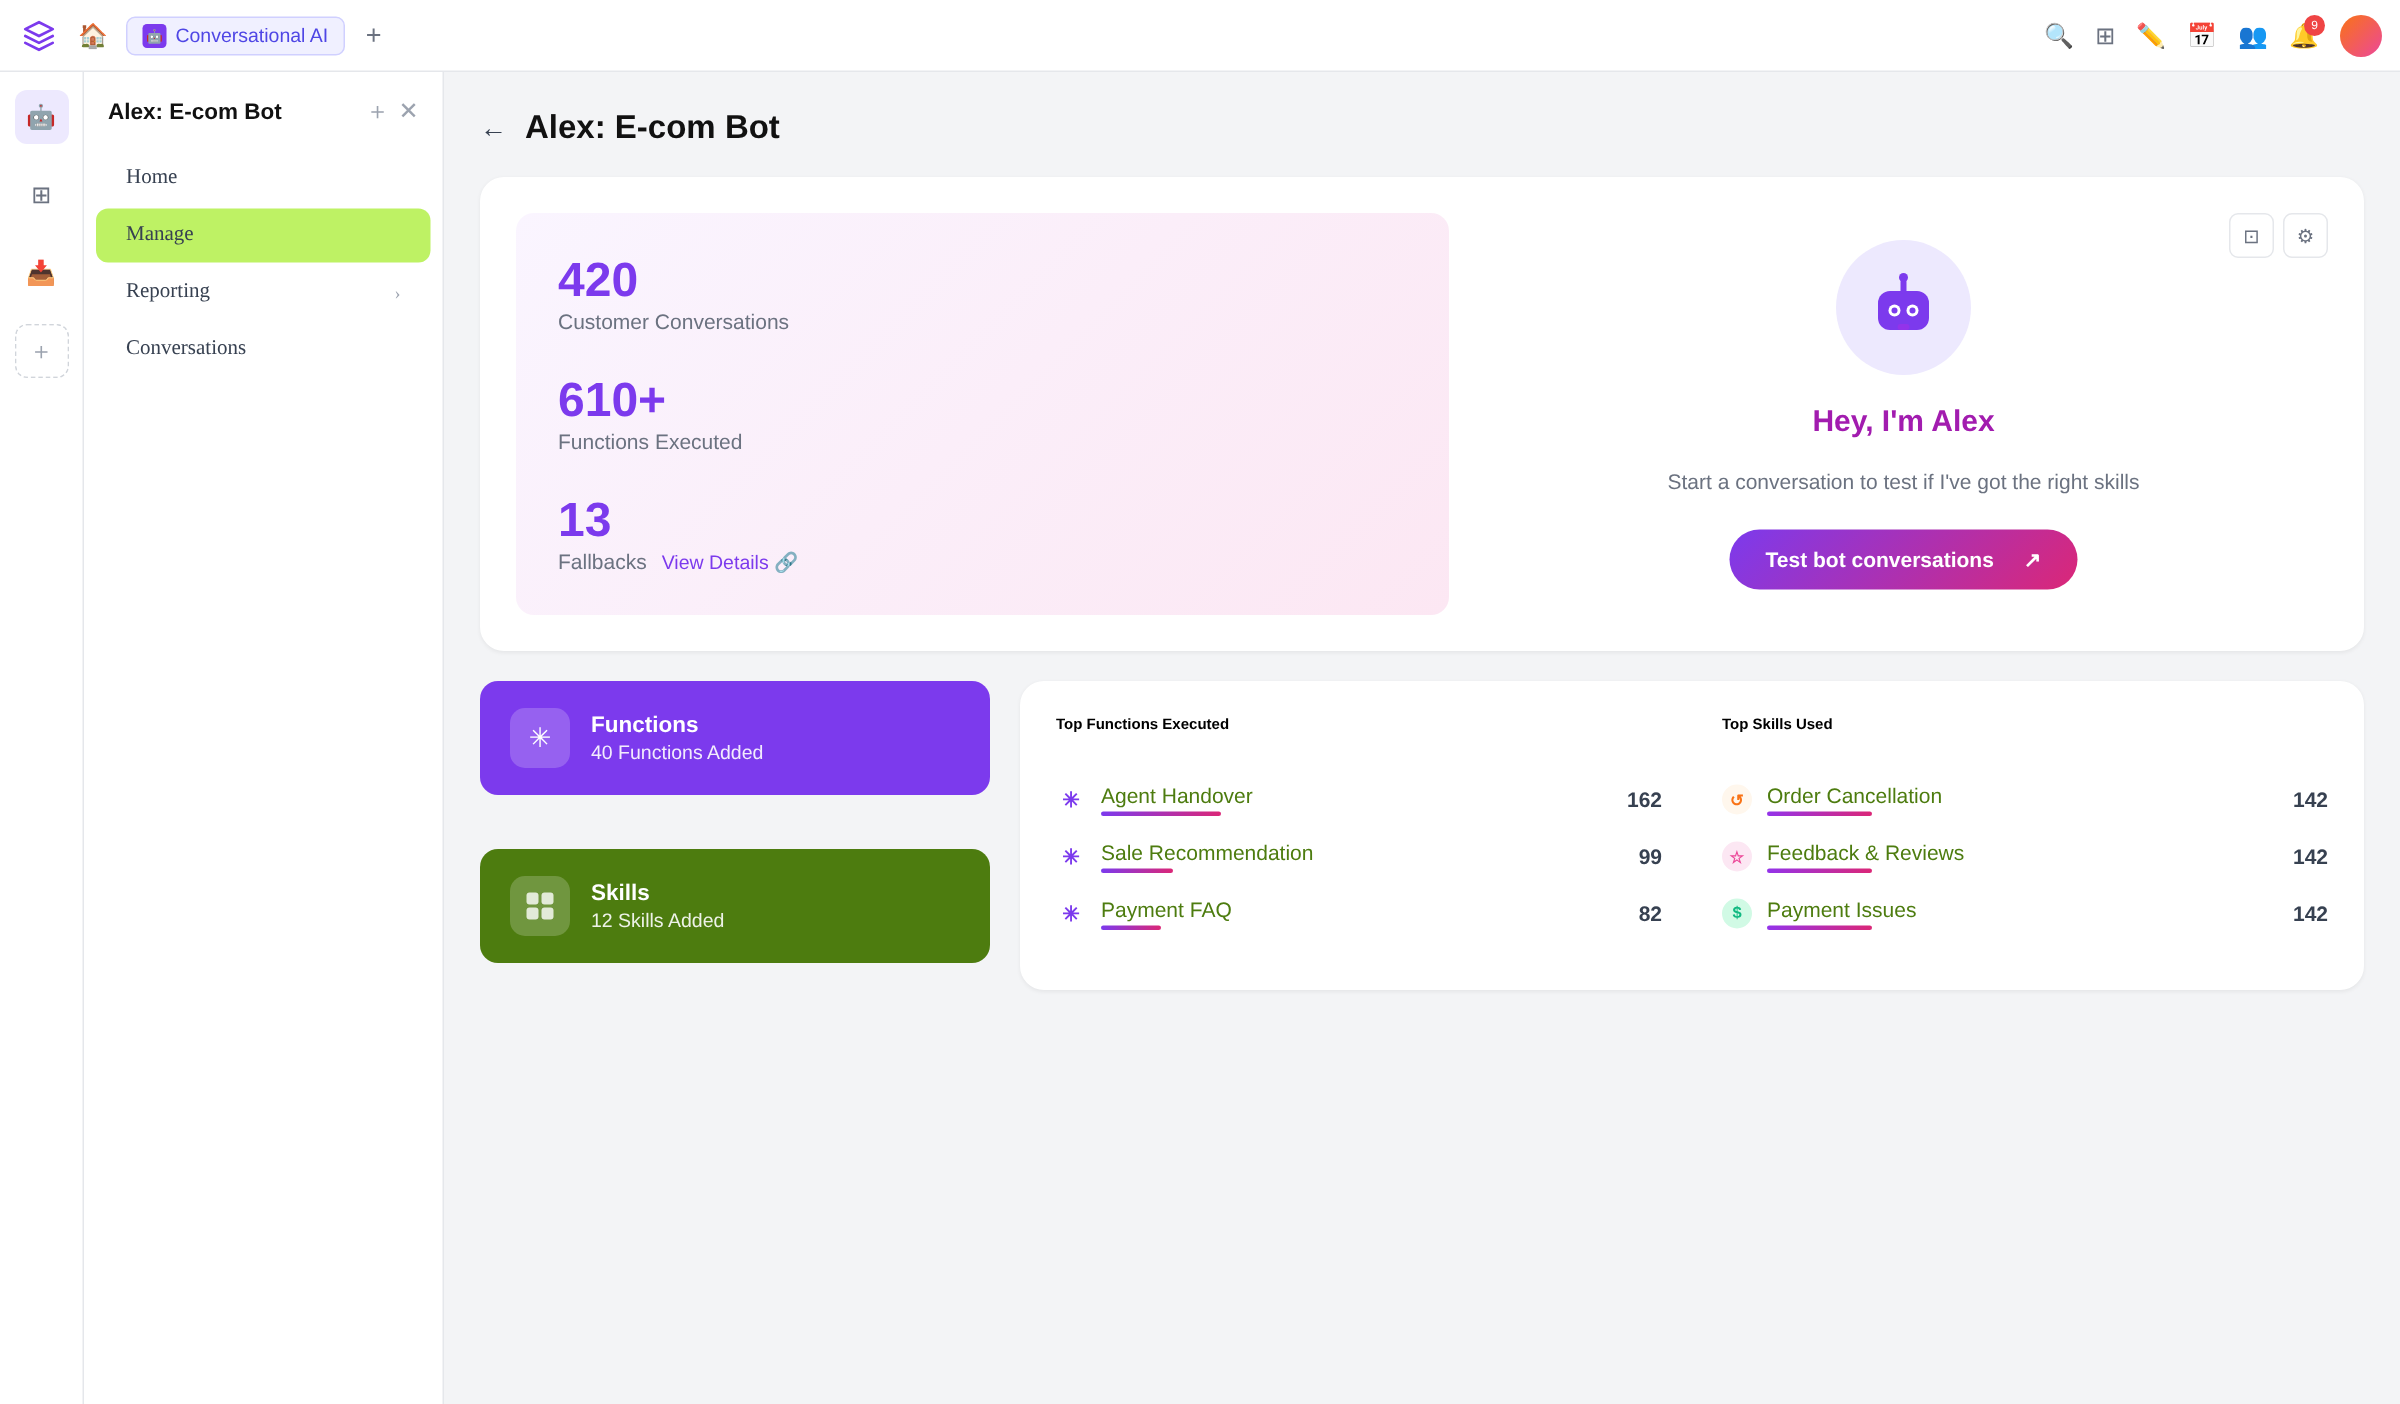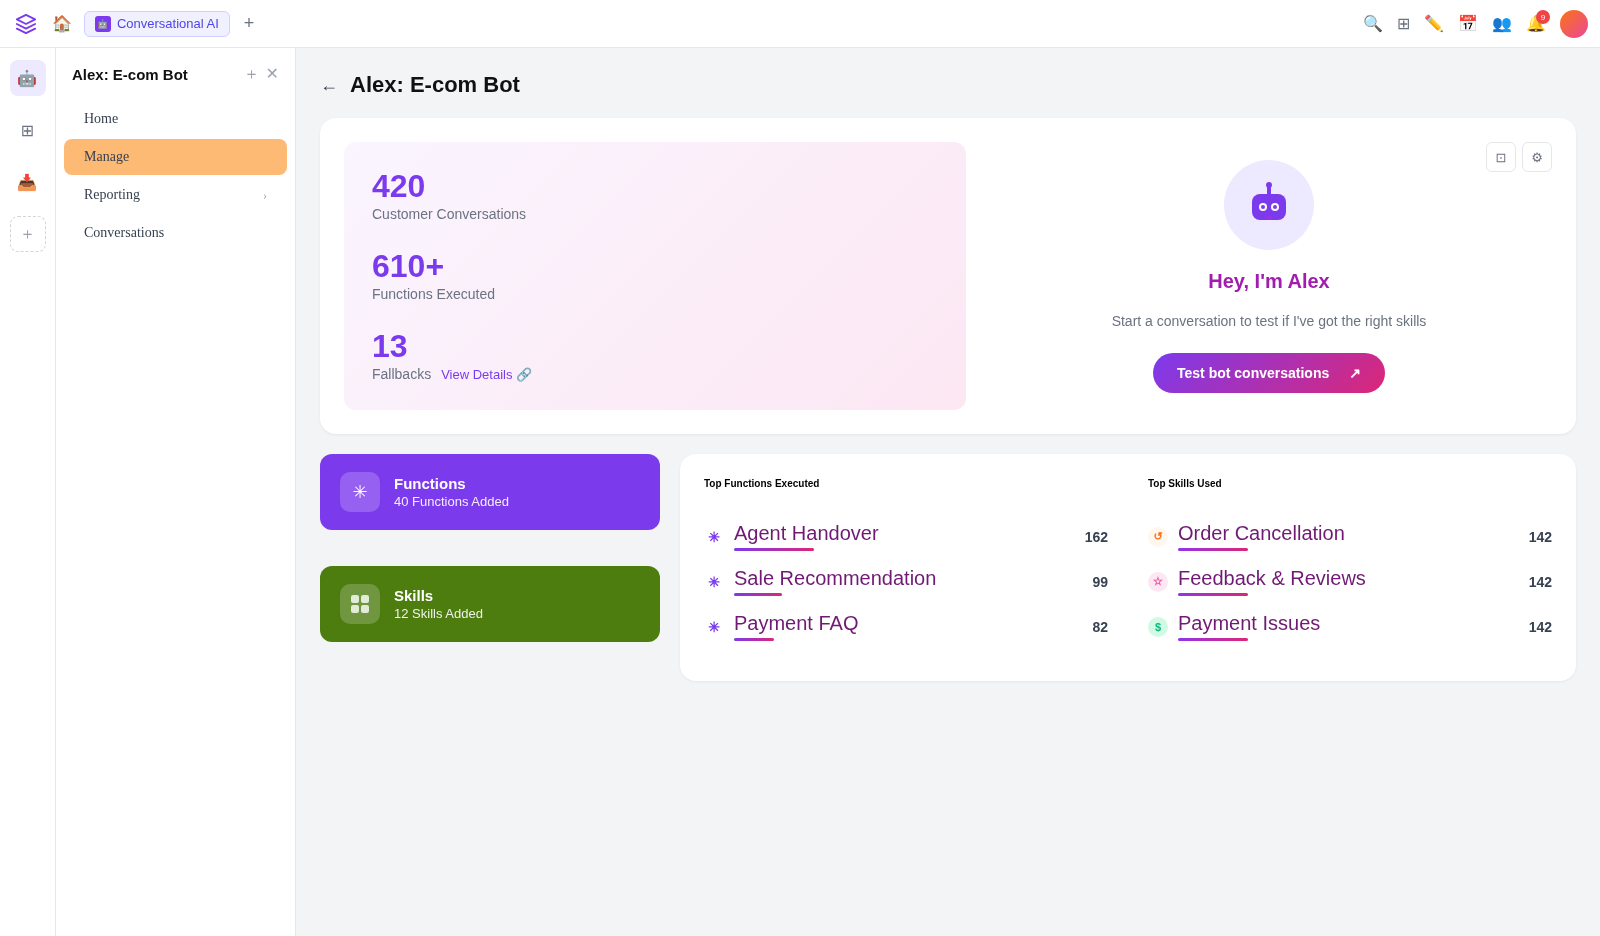--- a/index.html
+++ b/index.html
@@ -30,21 +30,21 @@
     .icon-bar-item.add { border: 1.5px dashed #d1d5db; color: #9ca3af; }
 
     
     .sidebar { width: 240px; background: #fff; border-right: 1px solid #e5e7eb; padding: 16px 0; flex-shrink: 0; }
     .sidebar-header { display: flex; align-items: center; justify-content: space-between; padding: 0 16px 16px; }
     .sidebar-title { font-weight: 700; font-size: 15px; color: #111; }
     .sidebar-header-actions { display: flex; gap: 6px; }
     .sidebar-header-btn { color: #9ca3af; font-size: 16px; cursor: pointer; }
 
     .sidebar-nav-item { display: flex; align-items: center; justify-content: space-between; padding: 10px 20px; font-size: 14px; color: #374151; cursor: pointer; border-radius: 8px; margin: 0 8px 2px; font-family: Liberation Serif, serif; }
-    .sidebar-nav-item.active { background: #fdba74; font-weight: 500; }
+    .sidebar-nav-item.active { background: #bef264; font-weight: 500; }
     .sidebar-chevron { color: #9ca3af; font-size: 12px; }
 
     
     .content { flex: 1; overflow-y: auto; padding: 24px; }
 
     .page-header { display: flex; align-items: center; gap: 12px; margin-bottom: 20px; }
     .back-btn { color: #374151; font-size: 18px; cursor: pointer; }
     .page-title { font-size: 22px; font-weight: 700; color: #111; }
 
     
@@ -78,21 +78,21 @@
     .feature-card-sub { font-size: 13px; opacity: 0.9; }
 
     
     .stats-tables { flex: 1; background: #fff; border-radius: 16px; padding: 24px; box-shadow: 0 1px 3px rgba(0,0,0,0.06); display: flex; gap: 40px; }
     .stats-table { flex: 1; }
     .stats-table-title { font-weight: 700; font-size: 10px; color: #000000; margin-bottom: 33px; }
     .stats-row { display: flex; align-items: center; justify-content: space-between; margin-bottom: 16px; }
     .stats-row-left { display: flex; align-items: center; gap: 10px; }
     .stats-row-icon { width: 20px; height: 20px; display: flex; align-items: center; justify-content: center; flex-shrink: 0; }
     .asterisk-icon { color: #7c3aed; font-size: 14px; font-weight: 700; }
-    .stats-row-label { font-size: 20px; color: #701a75; }
+    .stats-row-label { font-size: 14px; color: #4d7c0f; }
     .stats-row-count { font-size: 14px; font-weight: 600; color: #374151; text-align: center; }
     .stats-bar { height: 3px; border-radius: 2px; background: linear-gradient(90deg, #7c3aed, #db2777); margin-top: 3px; }
     .skill-icon-circle { width: 20px; height: 20px; border-radius: 50%; display: flex; align-items: center; justify-content: center; font-size: 11px; font-weight: 700; }
     .skill-icon-circle.green { background: #d1fae5; color: #10b981; }
     .skill-icon-circle.pink { background: #fce7f3; color: #ec4899; }
   </style>
 </head>
 <body>
 
 <div class="topbar">

